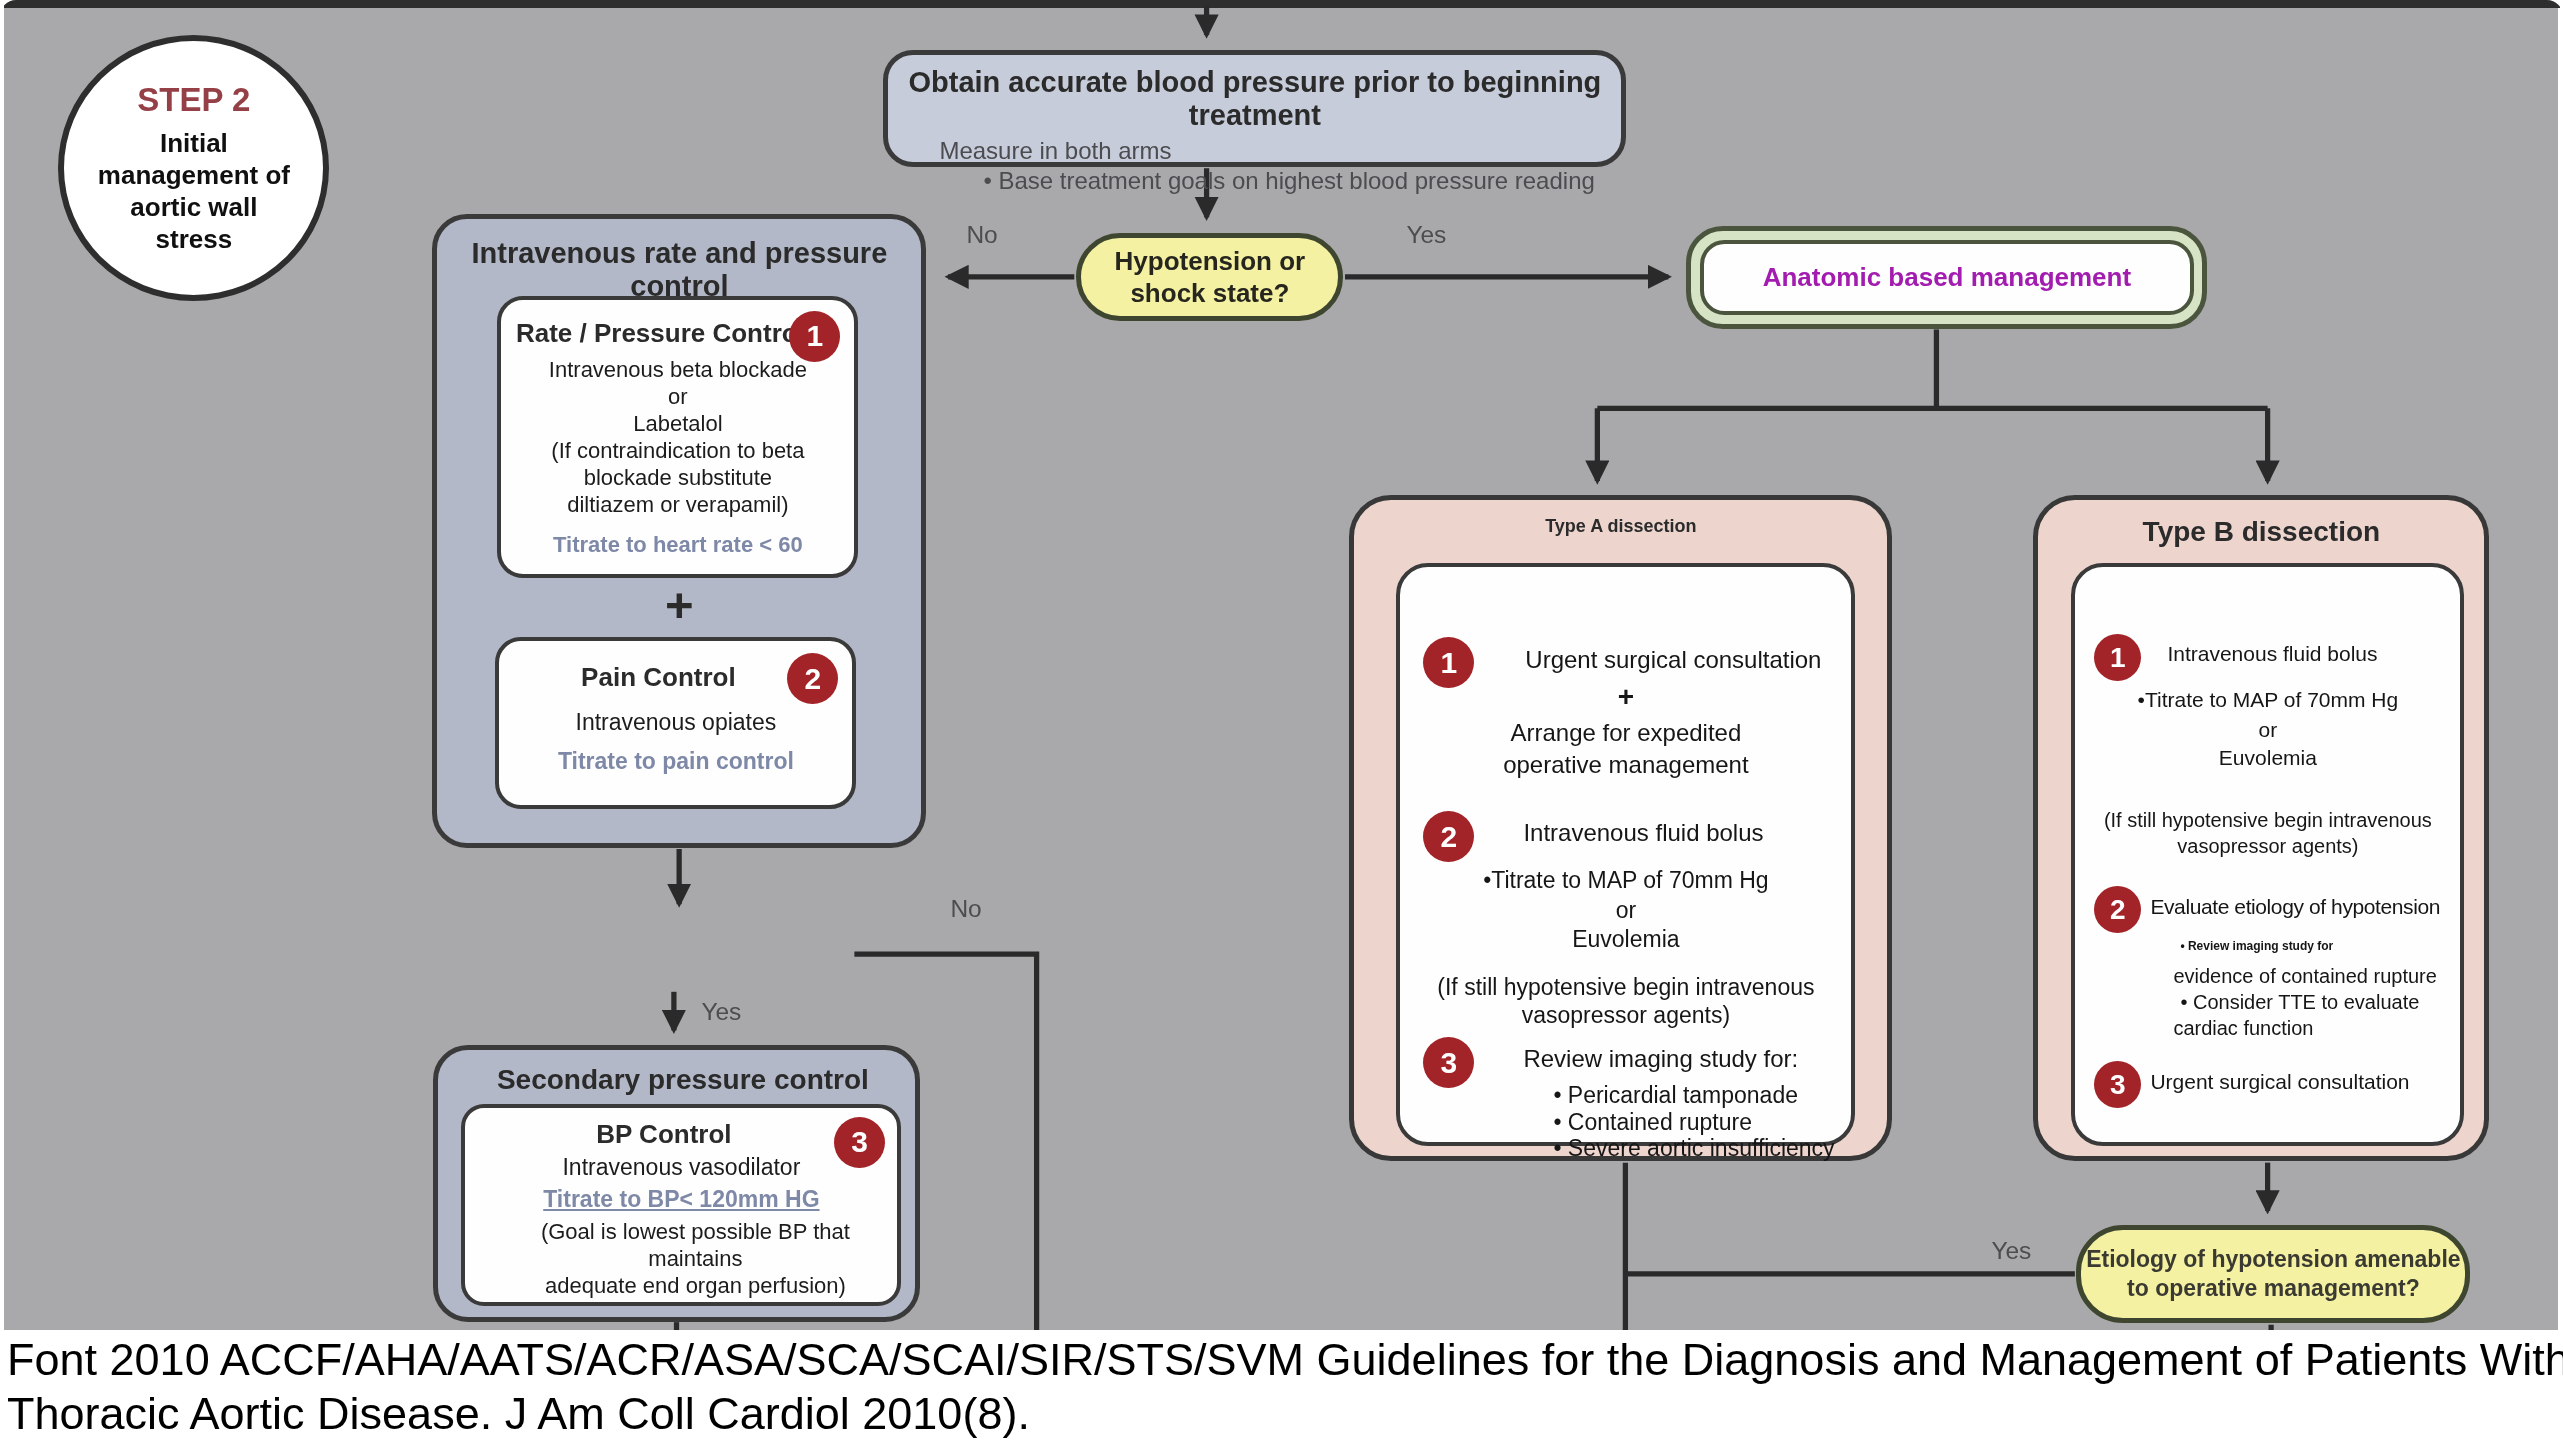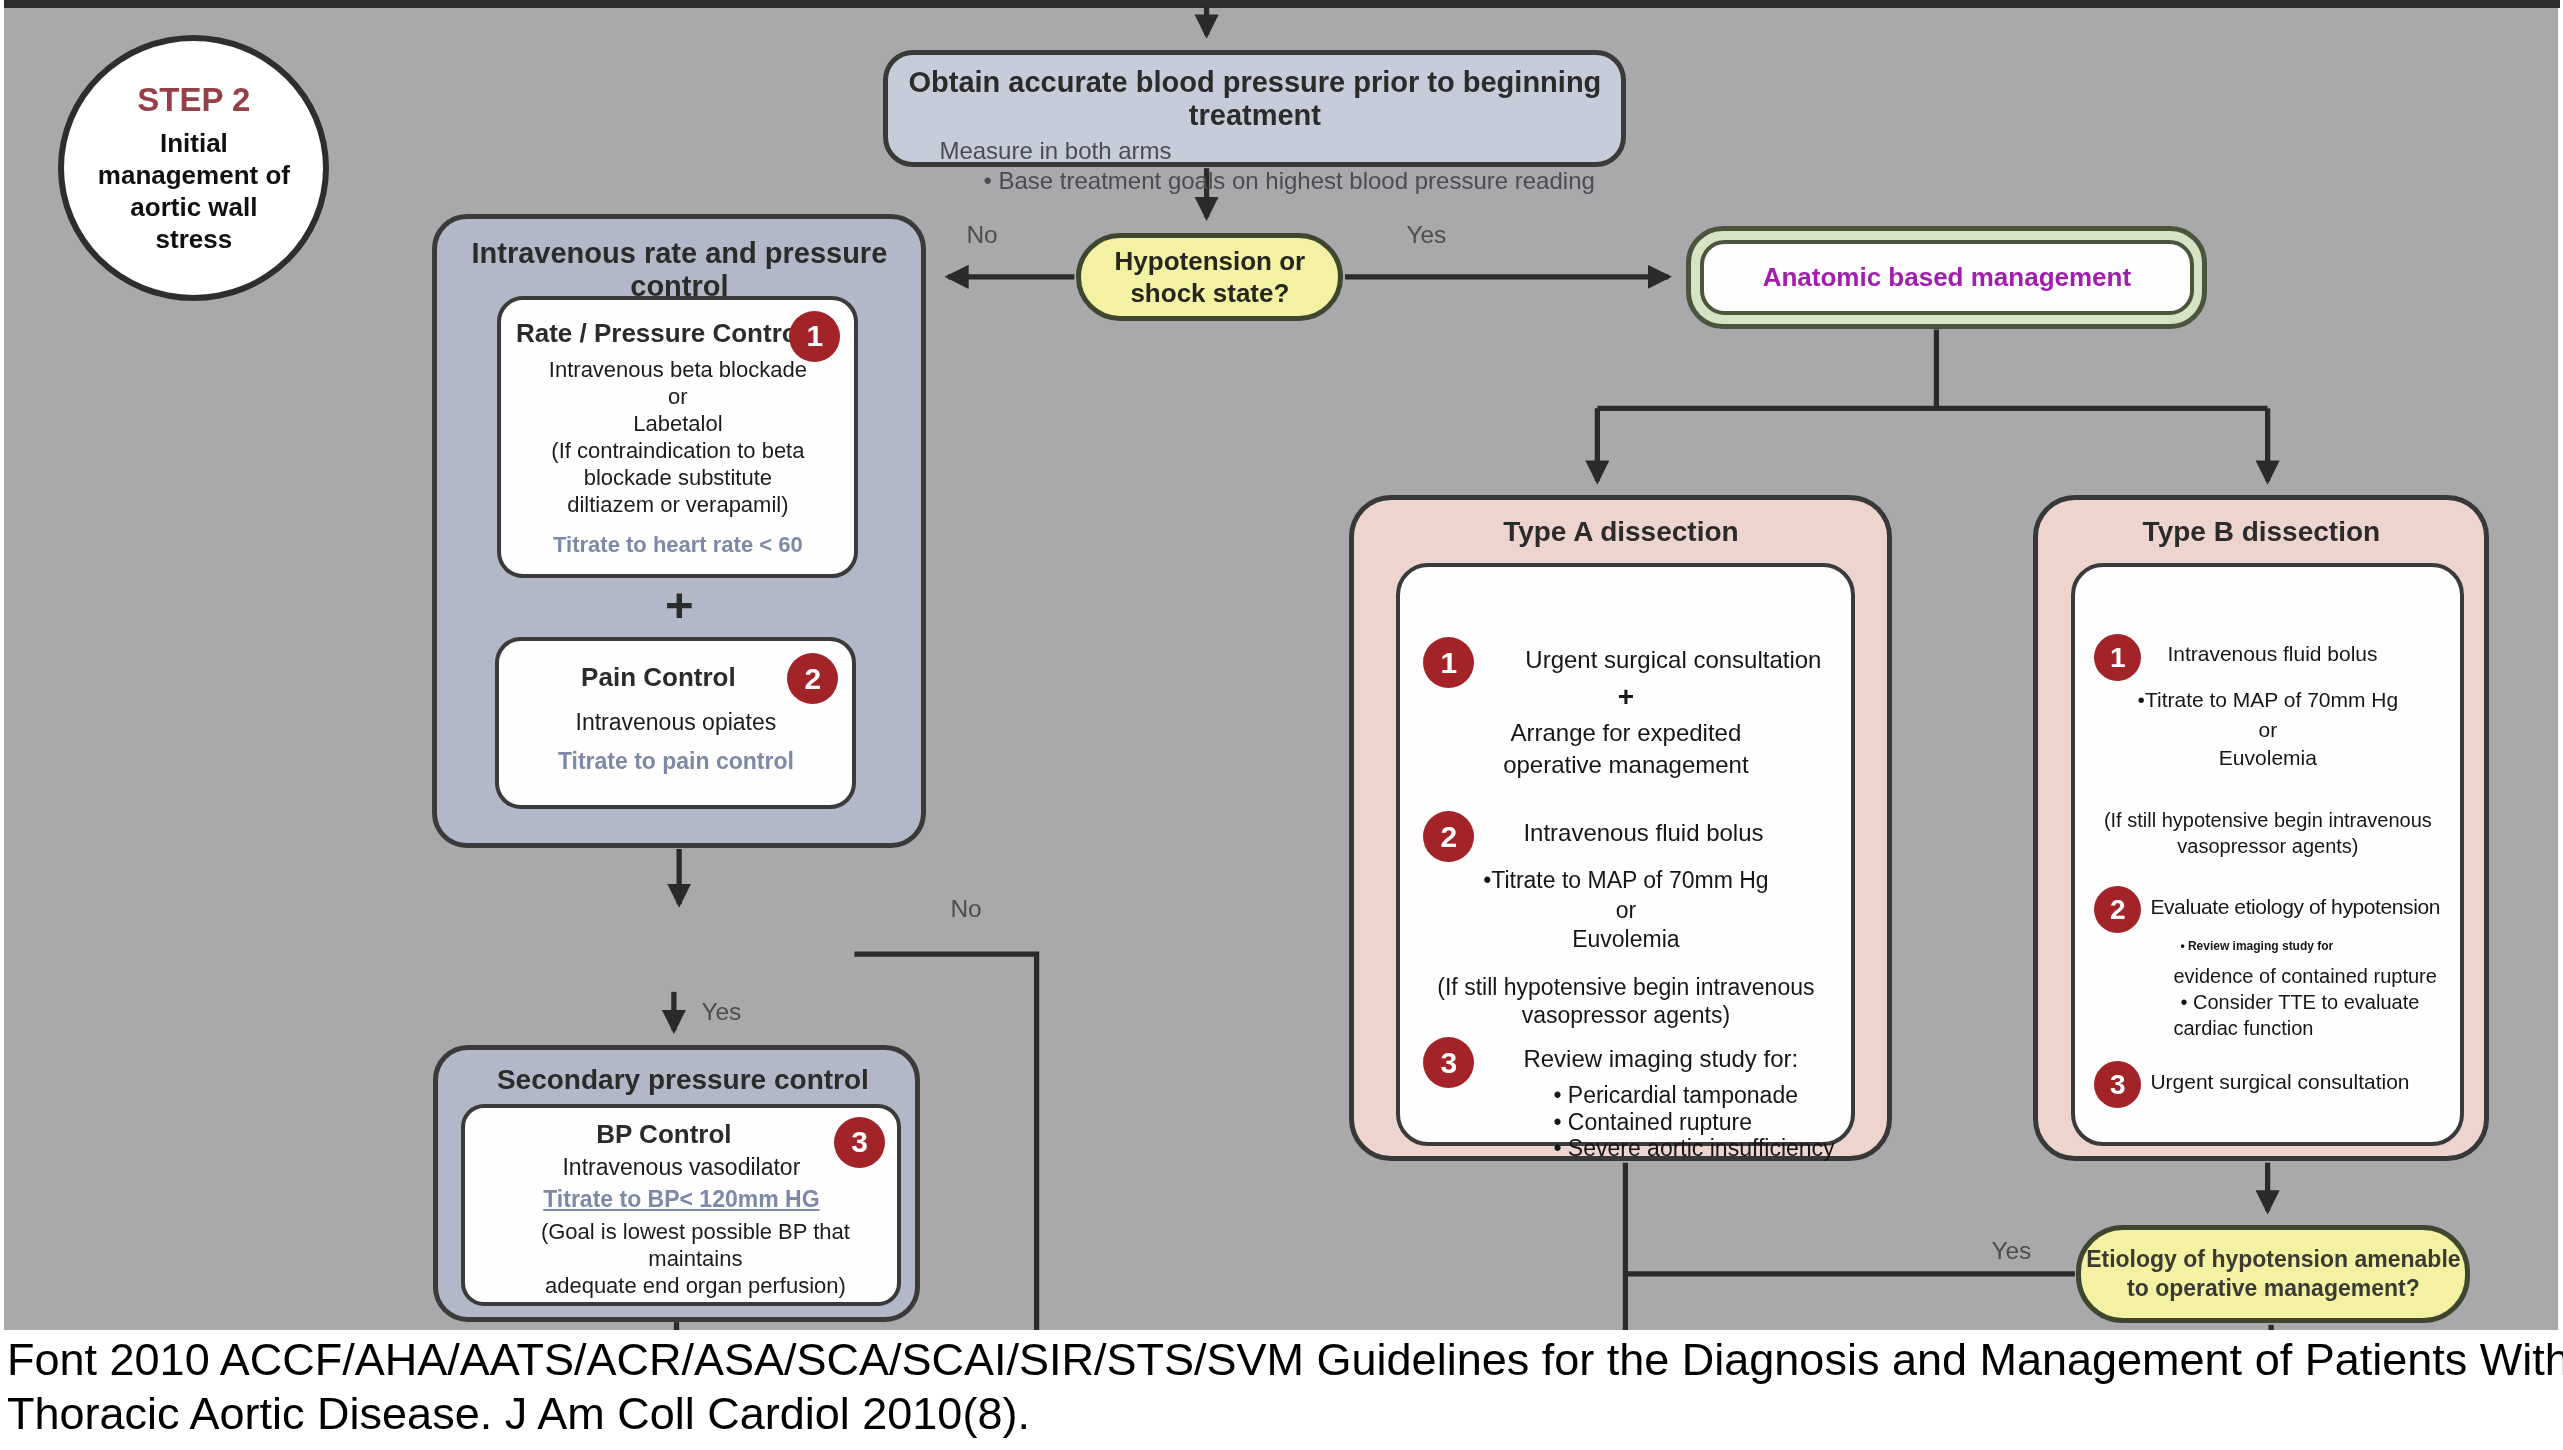--- a/index.html
+++ b/index.html
@@ -1,17 +1,17 @@
 <!DOCTYPE html>
 <html style="font-size:14px"><head>
 <meta charset="utf-8">
 <style>
   html,body{margin:0;padding:0;background:#ffffff;}
   .canvas{position:relative;width:2563px;height:1450px;background:#ffffff;
-          font-family:"Liberation Sans",sans-serif;overflow:hidden;}
+          font-family:"Liberation Sans",sans-serif;overflow:hidden;border-radius:16px;}
   .topbar{position:absolute;left:3.5px;top:0;width:2556px;height:8px;background:#2e2e2e;}
   .diagram{position:absolute;left:4.4px;top:8px;width:2554px;height:1322px;background:#a9a9ab;}
   .lines{position:absolute;left:-4.4px;top:-8px;width:2563px;height:1330px;}
   .abs{position:absolute;box-sizing:border-box;}
   .bluebox{background:#b2b8c7;border:5.3px solid #3a3a3a;border-radius:35px;}
   .whitebox{background:#fefefe;border:4.4px solid #3a3a3a;border-radius:26px;}
   .pill{background:#f4f1a2;border:5.3px solid #3e4630;display:flex;flex-direction:column;
         align-items:center;justify-content:center;text-align:center;font-weight:700;color:#26261f;}
   .pinkbox{background:#edd5ce;border:5.3px solid #383838;border-radius:42px;}
   .hdr{font-weight:700;color:#2b2b2b;text-align:center;}
@@ -133,21 +133,21 @@
     </div>
 
     <div class="abs" style="left:1682px;top:218px;width:521px;height:103px;background:#d6e4c5;
          border:5.3px solid #4b553e;border-radius:37px;">
       <div class="abs" style="left:8.8px;top:8.8px;right:8.8px;bottom:8.8px;background:#fefefe;
            border:4.4px solid #4b553e;border-radius:24.5px;display:flex;align-items:center;
            justify-content:center;font-size:26px;font-weight:700;color:#a21caf;">Anatomic based management</div>
     </div>
 
     <div class="abs pinkbox" style="left:1345px;top:487px;width:543px;height:666px;">
-      <div class="hdr" style="font-size:28px;margin-top:16px;">Type A dissection</div>
+      <div class="hdr" style="font-size:18px;margin-top:16px;">Type A dissection</div>
       <div class="abs whitebox" style="left:42px;top:63px;width:459px;height:583px;border-radius:32px;">
         <div class="badge" style="left:23px;top:70px;width:51px;height:51px;font-size:30px;">1</div>
         <div class="itemline" style="left:96px;top:79px;width:354px;text-align:center;font-size:24px;">Urgent surgical consultation</div>
         <div class="itemline" style="left:0;top:114px;width:100%;text-align:center;font-size:28px;font-weight:700;">+</div>
         <div class="itemline" style="left:0;top:152px;width:100%;text-align:center;font-size:24px;">Arrange for expedited</div>
         <div class="itemline" style="left:0;top:184px;width:100%;text-align:center;font-size:24px;">operative management</div>
 
         <div class="badge" style="left:23px;top:244px;width:51px;height:51px;font-size:30px;">2</div>
         <div class="itemline" style="left:123px;top:252px;font-size:24px;">Intravenous fluid bolus</div>
         <div class="itemline" style="left:0;top:300px;width:100%;text-align:center;font-size:23px;">•Titrate to MAP of 70mm Hg</div>

